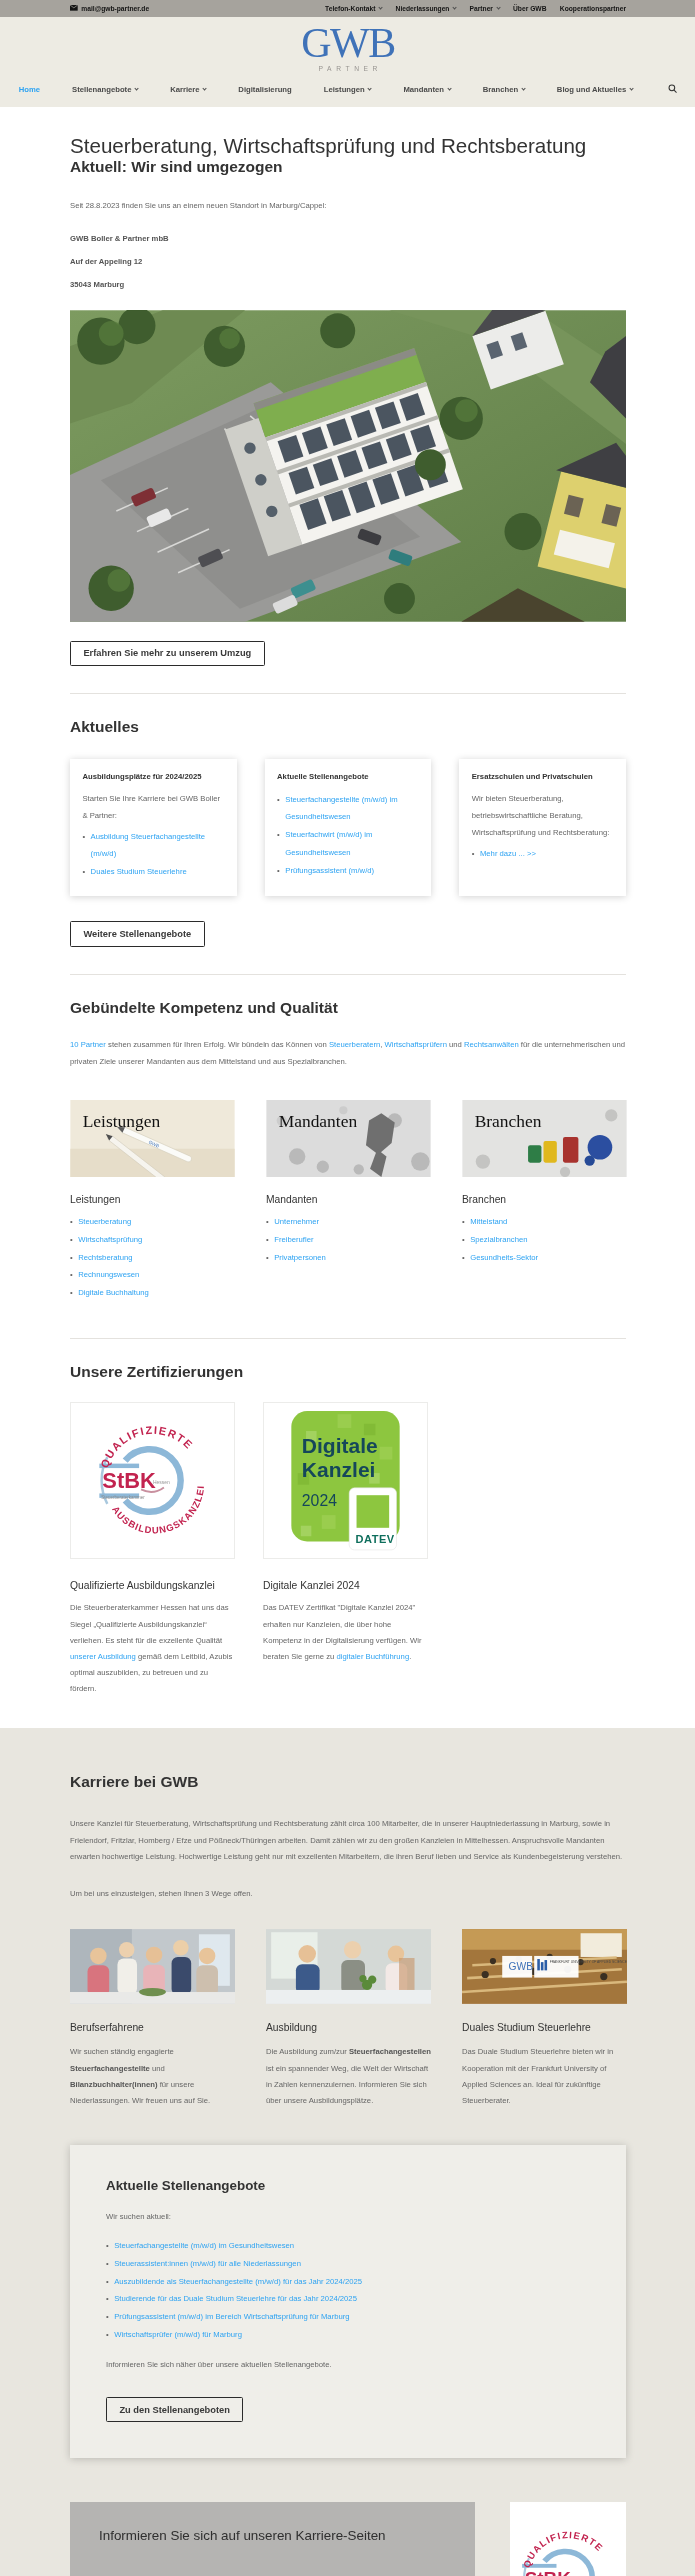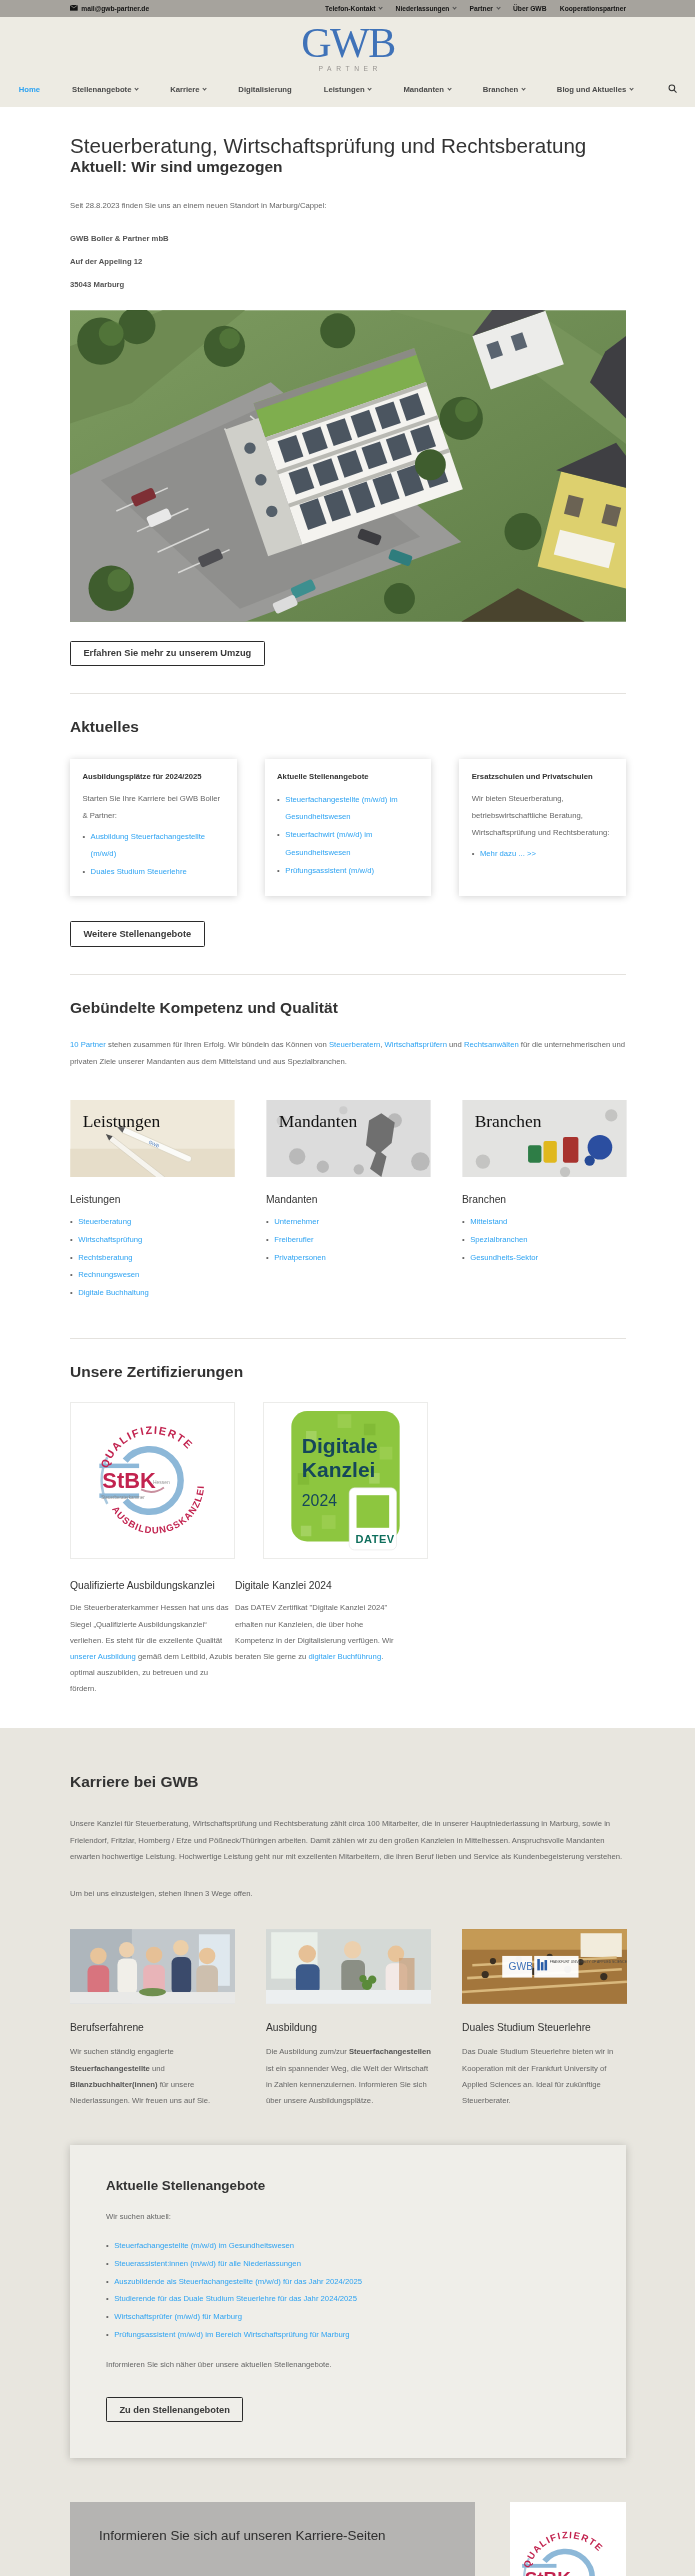--- a/index.html
+++ b/index.html
@@ -66,21 +66,21 @@
   
   .cols-row { display:flex; gap:31px; margin-top:30px; }
   .col3 { width:165px; }
   .col-img { width:165px; height:77px; overflow:hidden; cursor:pointer; }
   .col3 h3 { margin:17.5px 0 8.2px; }
 
   
   .cert-row { display:flex; gap:28px; margin-top:21.6px; }
   .cert-box { width:165px; height:157px; background:#fff; border:0.5px solid #ececea;
               display:flex; align-items:center; justify-content:center; }
-  .cert-text-row { display:flex; margin-top:20.6px; padding-bottom:31px; }
+  .cert-text-row { display:flex; gap:28px; margin-top:20.6px; padding-bottom:31px; }
   .cert-text-row > div { width:165px; }
   .cert-text-row h3 { margin-bottom:9.3px; }
 
   
   .sec-karriere { background:#e8e6df; padding:45px 0 43px; }
   .sec-karriere .intro { margin-top:25px; }
   .sec-karriere .ways { margin-top:20.6px; }
   .kar-row { display:flex; gap:31px; margin-top:27px; }
   .kar-col { width:165px; }
   .kar-img { width:165px; height:75px; overflow:hidden; }
@@ -581,22 +581,22 @@
       </div>
 
       <div class="jobs-card">
         <h3>Aktuelle Stellenangebote</h3>
         <p class="body">Wir suchen aktuell:</p>
         <ul class="link-list" style="margin-top:12.4px">
           <li><a>Steuerfachangestellte (m/w/d) im Gesundheitswesen</a></li>
           <li><a>Steuerassistent:innen (m/w/d) für alle Niederlassungen</a></li>
           <li><a>Auszubildende als Steuerfachangestellte (m/w/d) für das Jahr 2024/2025</a></li>
           <li><a>Studierende für das Duale Studium Steuerlehre für das Jahr 2024/2025</a></li>
+          <li><a>Prüfungsassistent (m/w/d) im Bereich Wirtschaftsprüfung für Marburg</a></li>
           <li><a>Wirtschaftsprüfer (m/w/d) für Marburg</a></li>
-          <li><a>Prüfungsassistent (m/w/d) im Bereich Wirtschaftsprüfung für Marburg</a></li>
         </ul>
         <p class="body outro">Informieren Sie sich näher über unsere aktuellen Stellenangebote.</p>
         <a class="btn">Zu den Stellenangeboten</a>
       </div>
 
       <div class="banner-row">
         <div class="gray-banner">
           <h3>Informieren Sie sich auf unseren Karriere-Seiten</h3>
 
         </div>

